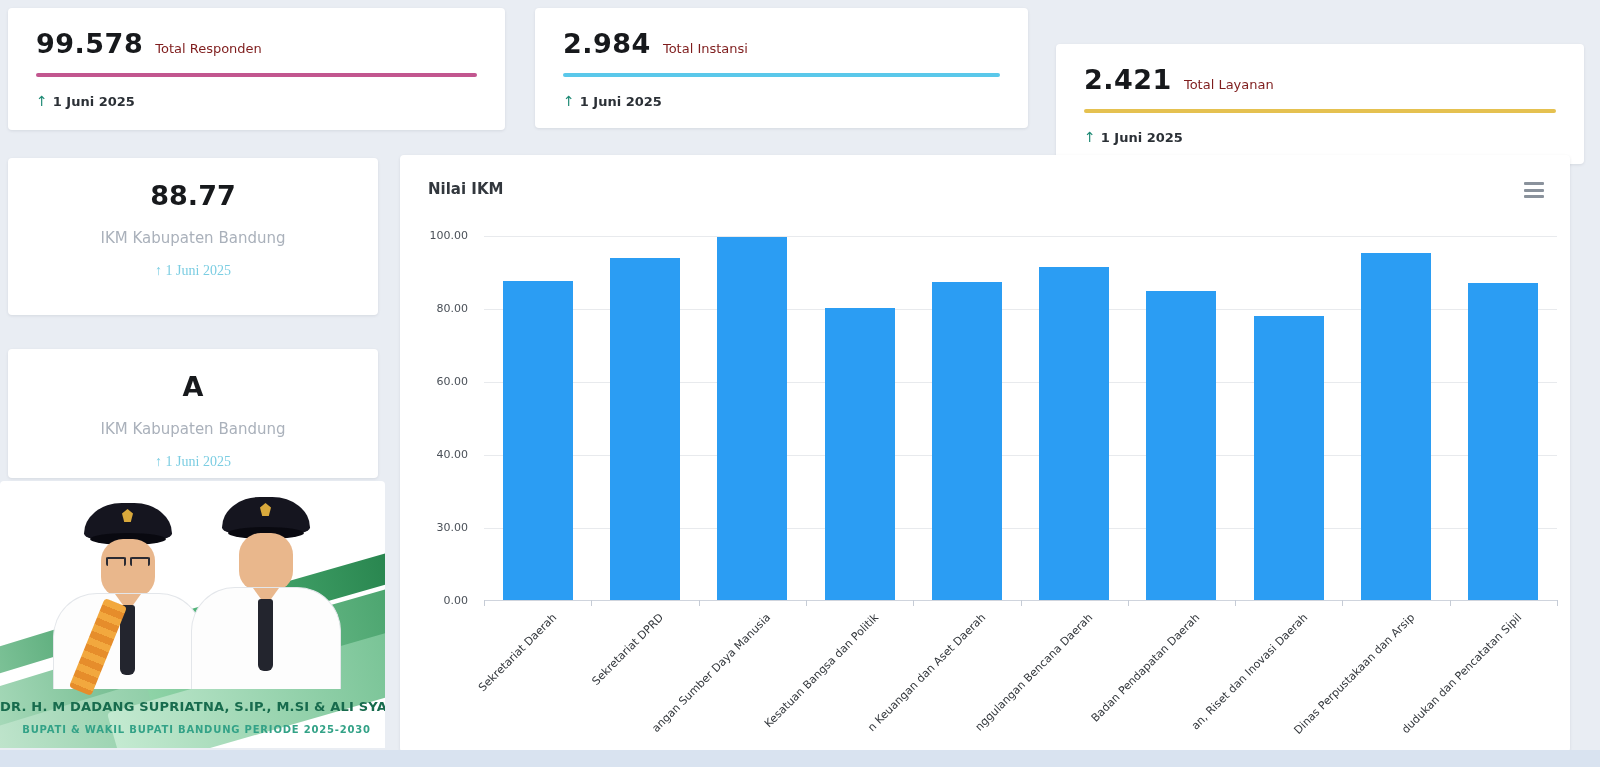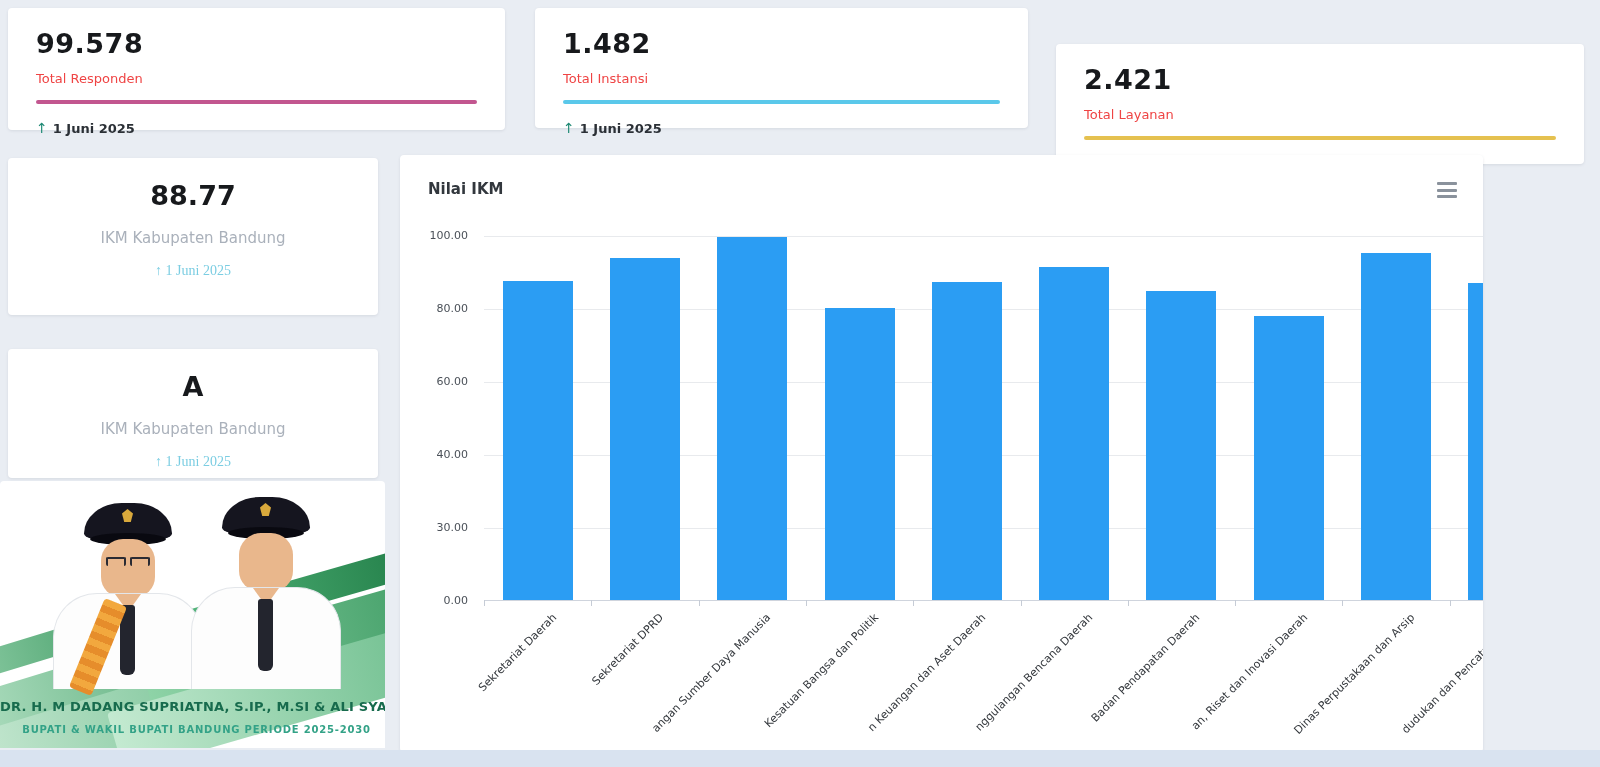--- a/index.html
+++ b/index.html
@@ -4,23 +4,23 @@
 <style>
   * { margin:0; padding:0; box-sizing:border-box; }
   html,body { width:1600px; height:767px; overflow:hidden;
     font-family:"DejaVu Sans","Liberation Sans",sans-serif; background:#e9edf3; }
 
   .card { position:absolute; background:#fff; border-radius:4px;
     box-shadow:0 1px 3px rgba(40,50,70,.10); }
 
   
   .stat-card { padding:20px 28px; }
-  .stat-row { display:flex; align-items:baseline; gap:12px;flex-direction:column; }
+  .stat-row { display:flex; align-items:baseline; gap:12px; }
   .stat-value { font-size:27px; font-weight:bold; color:#17191c; letter-spacing:.5px; }
-  .stat-label { font-size:13px; color:#ef4444; }
+  .stat-label { font-size:13px; color:#7f1d1d; }
   .stat-line { height:4px; border-radius:2px; margin-top:14px; }
   .stat-date { margin-top:16px; font-size:13px; font-weight:bold; color:#2b3036;
     display:flex; align-items:center; gap:5px; }
   .arrow-teal { color:#1f8a75; font-weight:normal; font-size:14px; }
 
   
   .ikm-card { text-align:center; padding-top:22px; }
   .ikm-value { font-size:27px; font-weight:bold; color:#17191c; }
   .ikm-label { font-size:15px; color:#aab1bb; margin-top:18px; }
   .ikm-date  { font-size:14px; color:#7bcde2; margin-top:16px;font-family:Liberation Serif, serif; }
@@ -45,21 +45,21 @@
   .tie { position:absolute; width:15px; background:#23252e; border-radius:3px 3px 6px 6px; }
   .sash { position:absolute; width:24px;
     background:repeating-linear-gradient(180deg,#f2a83e 0 7px,#e68d2b 7px 14px);
     transform:rotate(22deg); border-radius:4px; }
   .photo-names { position:absolute; left:0; right:0; bottom:34px; text-align:center;
     font-size:13px; font-weight:bold; color:#176b4d; letter-spacing:.2px; white-space:nowrap; }
   .photo-subtitle { position:absolute; left:8px; right:0; bottom:13px; text-align:center;
     font-size:10px; font-weight:bold; color:#33a287; letter-spacing:.8px; white-space:nowrap; }
 
   
-  .chart-card { left:400px; top:155px; width:1083px; height:597px; overflow:hidden;text-align:center; }
+  .chart-card { left:400px; top:155px; width:1170px; height:597px; overflow:hidden;text-align:center; }
   .chart-title { position:absolute; left:28px; top:25px; font-size:15px;
     font-weight:bold; color:#32373d; }
   .menu-btn { position:absolute; right:26px; top:27px; width:20px; height:16px;
     cursor:pointer; display:flex; flex-direction:column; justify-content:space-between; }
   .menu-btn span { display:block; height:3px; background:#8a929c; border-radius:1px; }
   .plot { position:absolute; left:84px; top:81px; width:1073px; height:365px;
     border-bottom:1px solid #cfd4dd; }
   .gridline { position:absolute; left:0; right:0; height:1px; background:#e8eaed; }
   .ytick-label { position:absolute; transform:translateX(-100%); left:-16px;
     font-size:11px; color:#4a5058; white-space:nowrap; }
@@ -80,21 +80,21 @@
   </div>
   <div class="stat-line" style="background: rgb(194, 86, 143);"></div>
   <div class="stat-date">
     <span class="arrow-teal">↑</span>
     <span>1 Juni 2025</span>
   </div>
 </div>
 
 <div class="card stat-card" style="left:535px; top:8px; width:493px; height:120px;">
   <div class="stat-row">
-    <span class="stat-value">1.482</span>
+    <span class="stat-value">2.984</span>
     <span class="stat-label">Total Instansi</span>
   </div>
   <div class="stat-line" style="background: rgb(90, 200, 234);"></div>
   <div class="stat-date">
     <span class="arrow-teal">↑</span>
     <span>1 Juni 2025</span>
   </div>
 </div>
 
 <div class="card stat-card" style="left:1056px; top:8px; width:528px; height:120px;margin-top:36px;">

